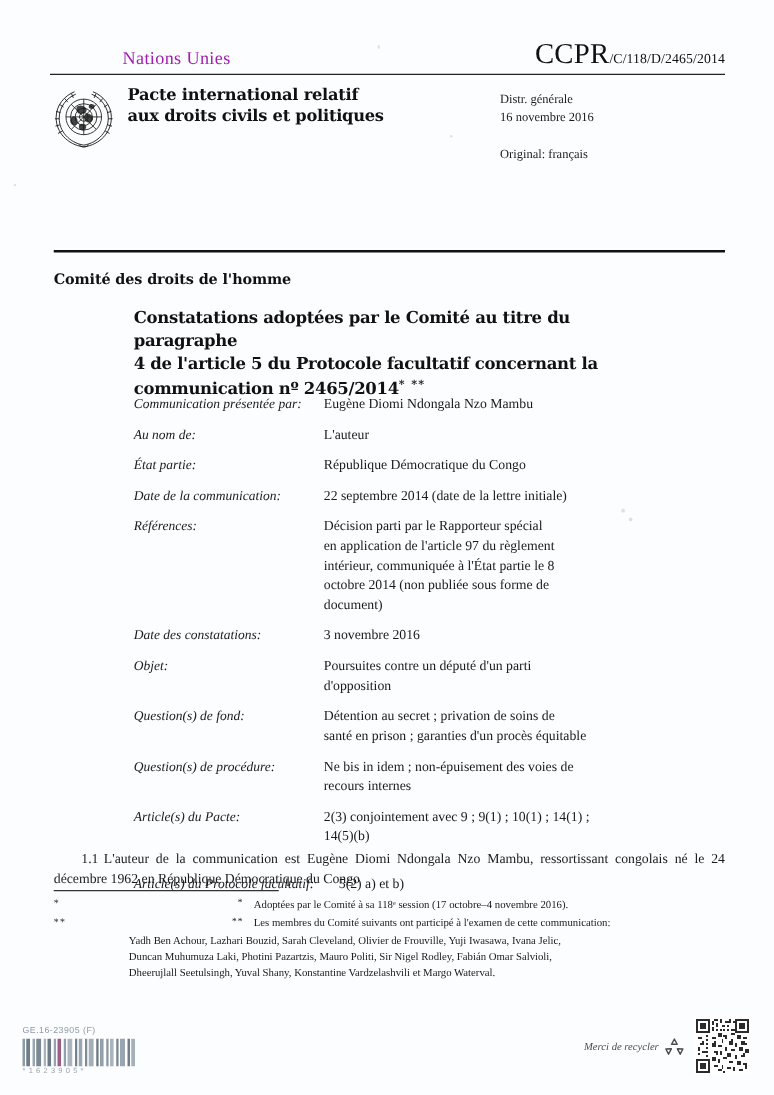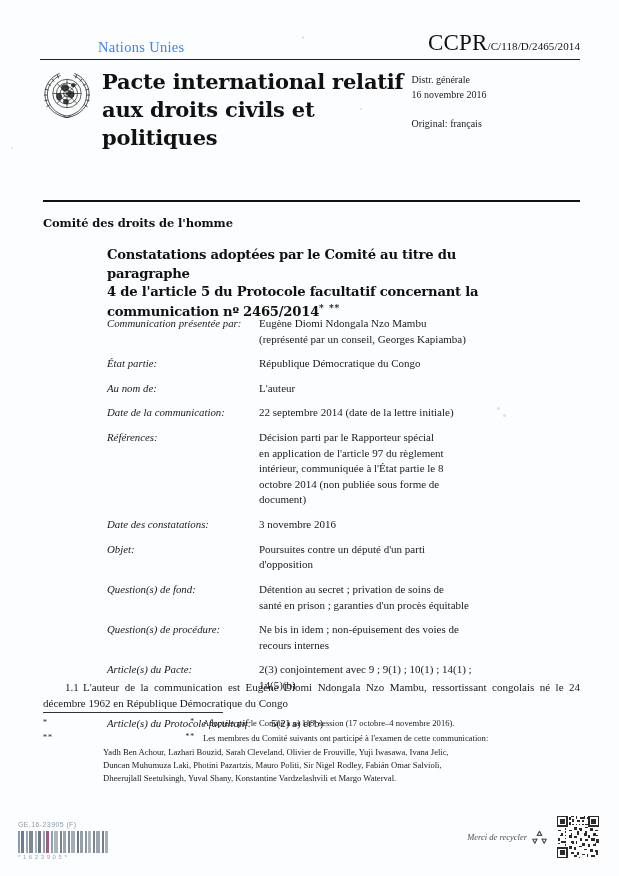--- a/index.html
+++ b/index.html
@@ -31,21 +31,21 @@
   .masthead-top {
     display: flex;
     align-items: flex-end;
     justify-content: space-between;
     padding-bottom: 3px;
   }
   .org-name {
     font-size: 14.5px;
     letter-spacing: 0.3px;
     padding-left: 58px;
-    color: #3b82f6;
+    color: #a21caf;
   }
   .symbol {
     display: flex;
     align-items: baseline;
     white-space: nowrap;
   }
   .symbol-main {
     font-size: 23px;
     letter-spacing: 0.2px;
     color: #111;
@@ -72,21 +72,21 @@
   }
   .un-emblem {
     width: 54px;
     height: 50px;
     flex: 0 0 54px;
     margin-top: 2px;
   }
   .brand-title {
     font-family: "DejaVu Serif", serif;
     font-weight: bold;
-    font-size: 21px;
+    font-size: 13px;
     line-height: 1.33;
     margin-left: 8px;
     color: #111;
     letter-spacing: -0.2px;
   }
   .distr {
     font-size: 10px;
     line-height: 1.5;
     padding-top: 4px;
     width: 180px;
@@ -376,35 +376,34 @@
     <span>4 de l'article 5 du Protocole facultatif concernant la</span><br>
     <span>communication nº 2465/2014</span><sup>*  **</sup>
   </div>
 
   <div class="meta">
 
     <div class="meta-row">
       <div class="meta-label">Communication présentée par:</div>
       <div class="meta-value">
         <span class="ln">Eugène Diomi Ndongala Nzo Mambu</span>
-        <span class="ln">(représenté par un conseil, Georges Kapiamba)</span>
+      </div>
+    </div>
+
+    <div class="meta-row">
+      <div class="meta-label">Au nom de:</div>
+      <div class="meta-value">
+        <span class="ln">L'auteur</span>
       </div>
     </div>
 
     <div class="meta-row">
       <div class="meta-label">État partie:</div>
       <div class="meta-value">
         <span class="ln">République Démocratique du Congo</span>
-      </div>
-    </div>
-
-    <div class="meta-row">
-      <div class="meta-label">Au nom de:</div>
-      <div class="meta-value">
-        <span class="ln">L'auteur</span>
       </div>
     </div>
 
     <div class="meta-row">
       <div class="meta-label">Date de la communication:</div>
       <div class="meta-value">
         <span class="ln">22 septembre 2014 (date de la lettre initiale)</span>
       </div>
     </div>
 

